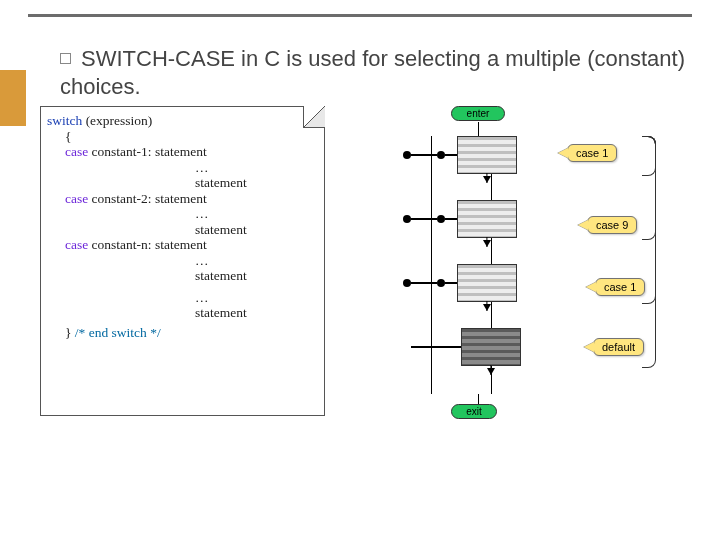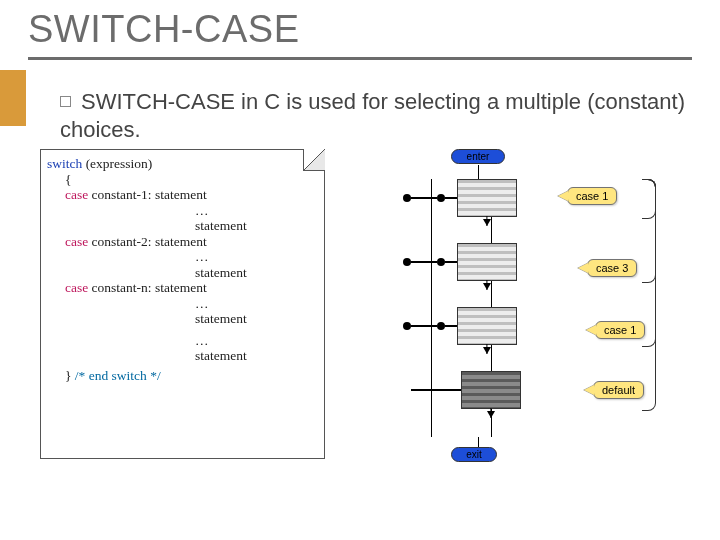--- a/index.html
+++ b/index.html
@@ -63,36 +63,36 @@
   }
   .code-doc .corner {
     position: absolute;
     right: -1px; top: -1px;
     width: 22px; height: 22px;
     background: linear-gradient(135deg, #fff 0 48%, #555 48% 52%, #e8e8e8 52% 100%);
     border-left: 1.5px solid #555;
     border-bottom: 1.5px solid #555;
   }
   .kw-switch { color: #1a3fb3; }
-  .kw-case { color: #be185d; }
+  .kw-case { color: #6d28d9; }
   .kw-default { color: #1a3fb3; }
   .comment { color: #0369a1; margin-top: 12px; }
   .stmt { color: #222; }
   .ln { white-space: pre; }
   .indent1 { padding-left: 18px; }
   
   .flow {
     position: relative;
     flex: 1;
     height: 320px;
   }
   .pill {
     position: absolute;
     border: 1px solid #333;
-    background: #1d4ed8;
+    background: #22c55e;
     border-radius: 9px;
     font-size: 10px;
     text-align: center;
     padding: 1px 8px;
     color: #000;
   }
   .enter { left: 116px; top: 0; width: 54px; }
   .exit  { left: 116px; top: 298px; width: 46px; }
   .blockrow {
     position: absolute;
@@ -179,21 +179,20 @@
   }
   .vline {
     position: absolute;
     width: 1.2px; background: #000;
   }
 </style>
 </head>
 <body>
 
 <div class="title-area">
-  <div class="title">SWITCH-CASE</div>
   <div class="title-underline"></div>
 </div>
 <div class="accent-bar"></div>
 
 <div class="body-text">
   <span class="bullet-box"></span><span>SWITCH-CASE in C is used for selecting a multiple (constant) choices.</span>
 </div>
 
 <div class="content-row">
 
@@ -237,21 +236,21 @@
     <div class="blockrow" style="top:94px">
       <div class="dot"></div>
       <div class="hline"></div>
       <div class="dot"></div>
       <div class="hline" style="width:12px"></div>
       <div class="block">
         <div class="vstem"></div>
         <div class="ahead"></div>
       </div>
     </div>
-    <div class="callout" style="left:252px; top:110px">case 3</div>
+    <div class="callout" style="left:252px; top:110px">case 9</div>
 
     <div class="blockrow" style="top:158px">
       <div class="dot"></div>
       <div class="hline"></div>
       <div class="dot"></div>
       <div class="hline" style="width:12px"></div>
       <div class="block">
         <div class="vstem"></div>
         <div class="ahead"></div>
       </div>

